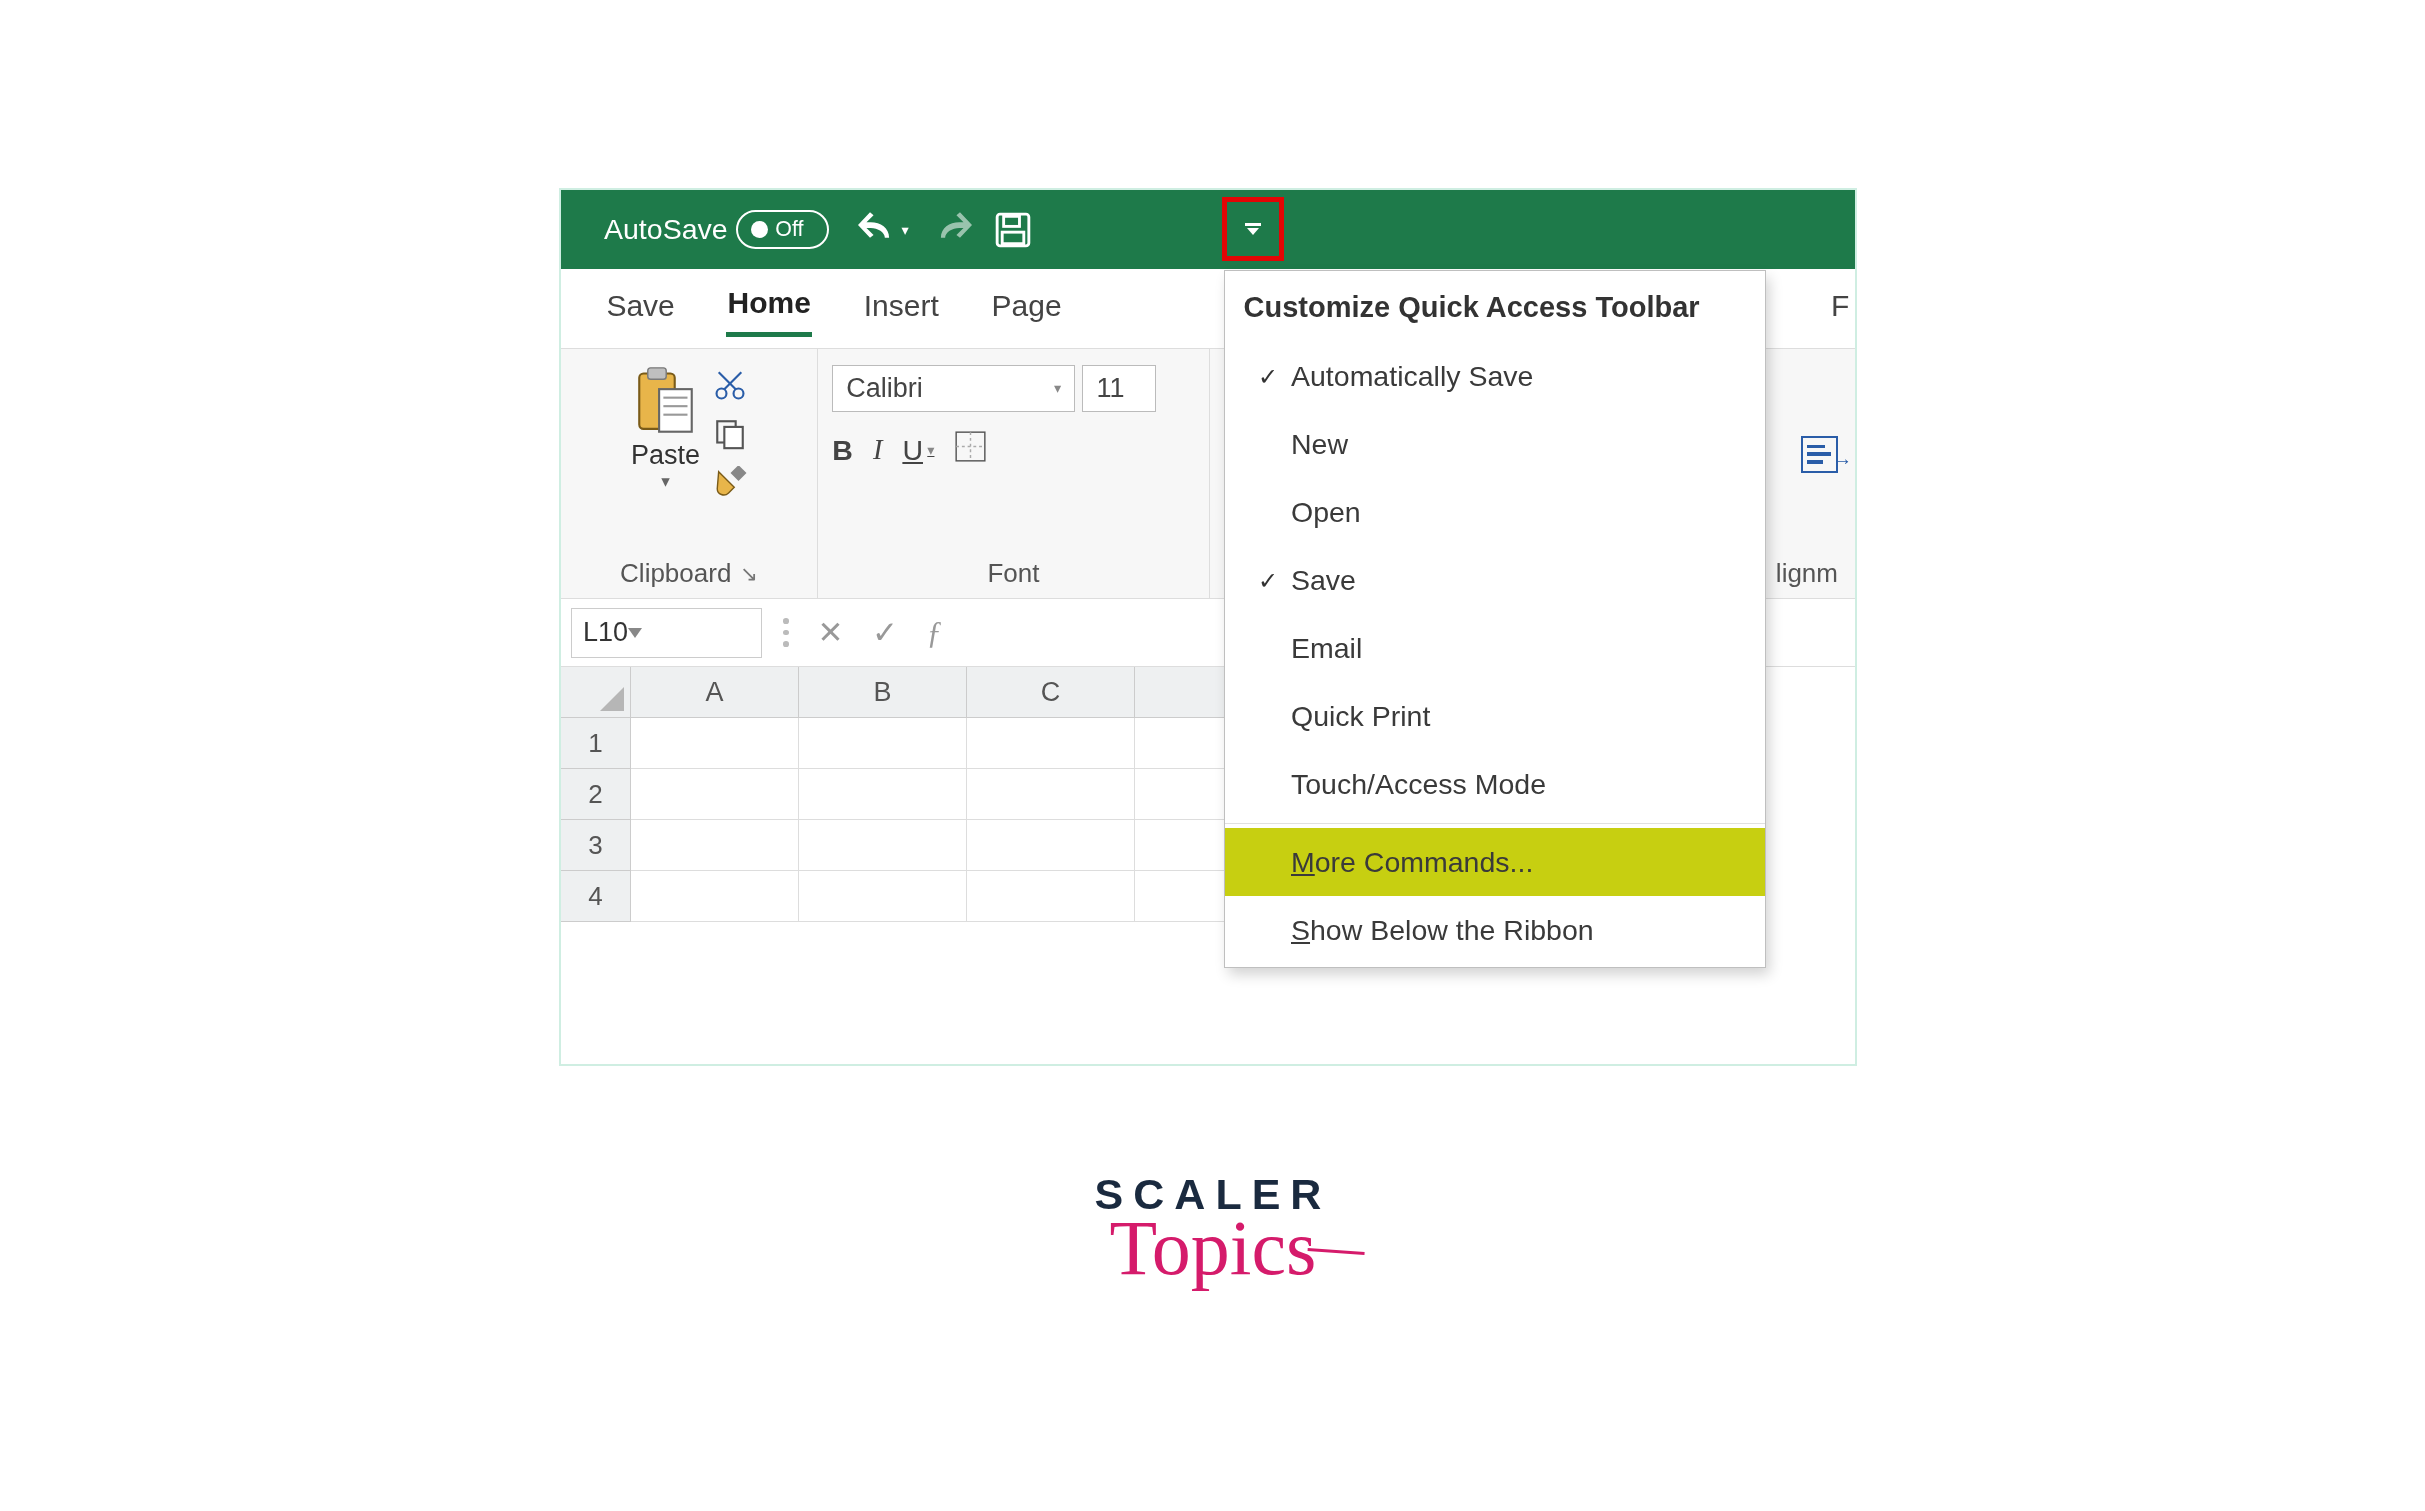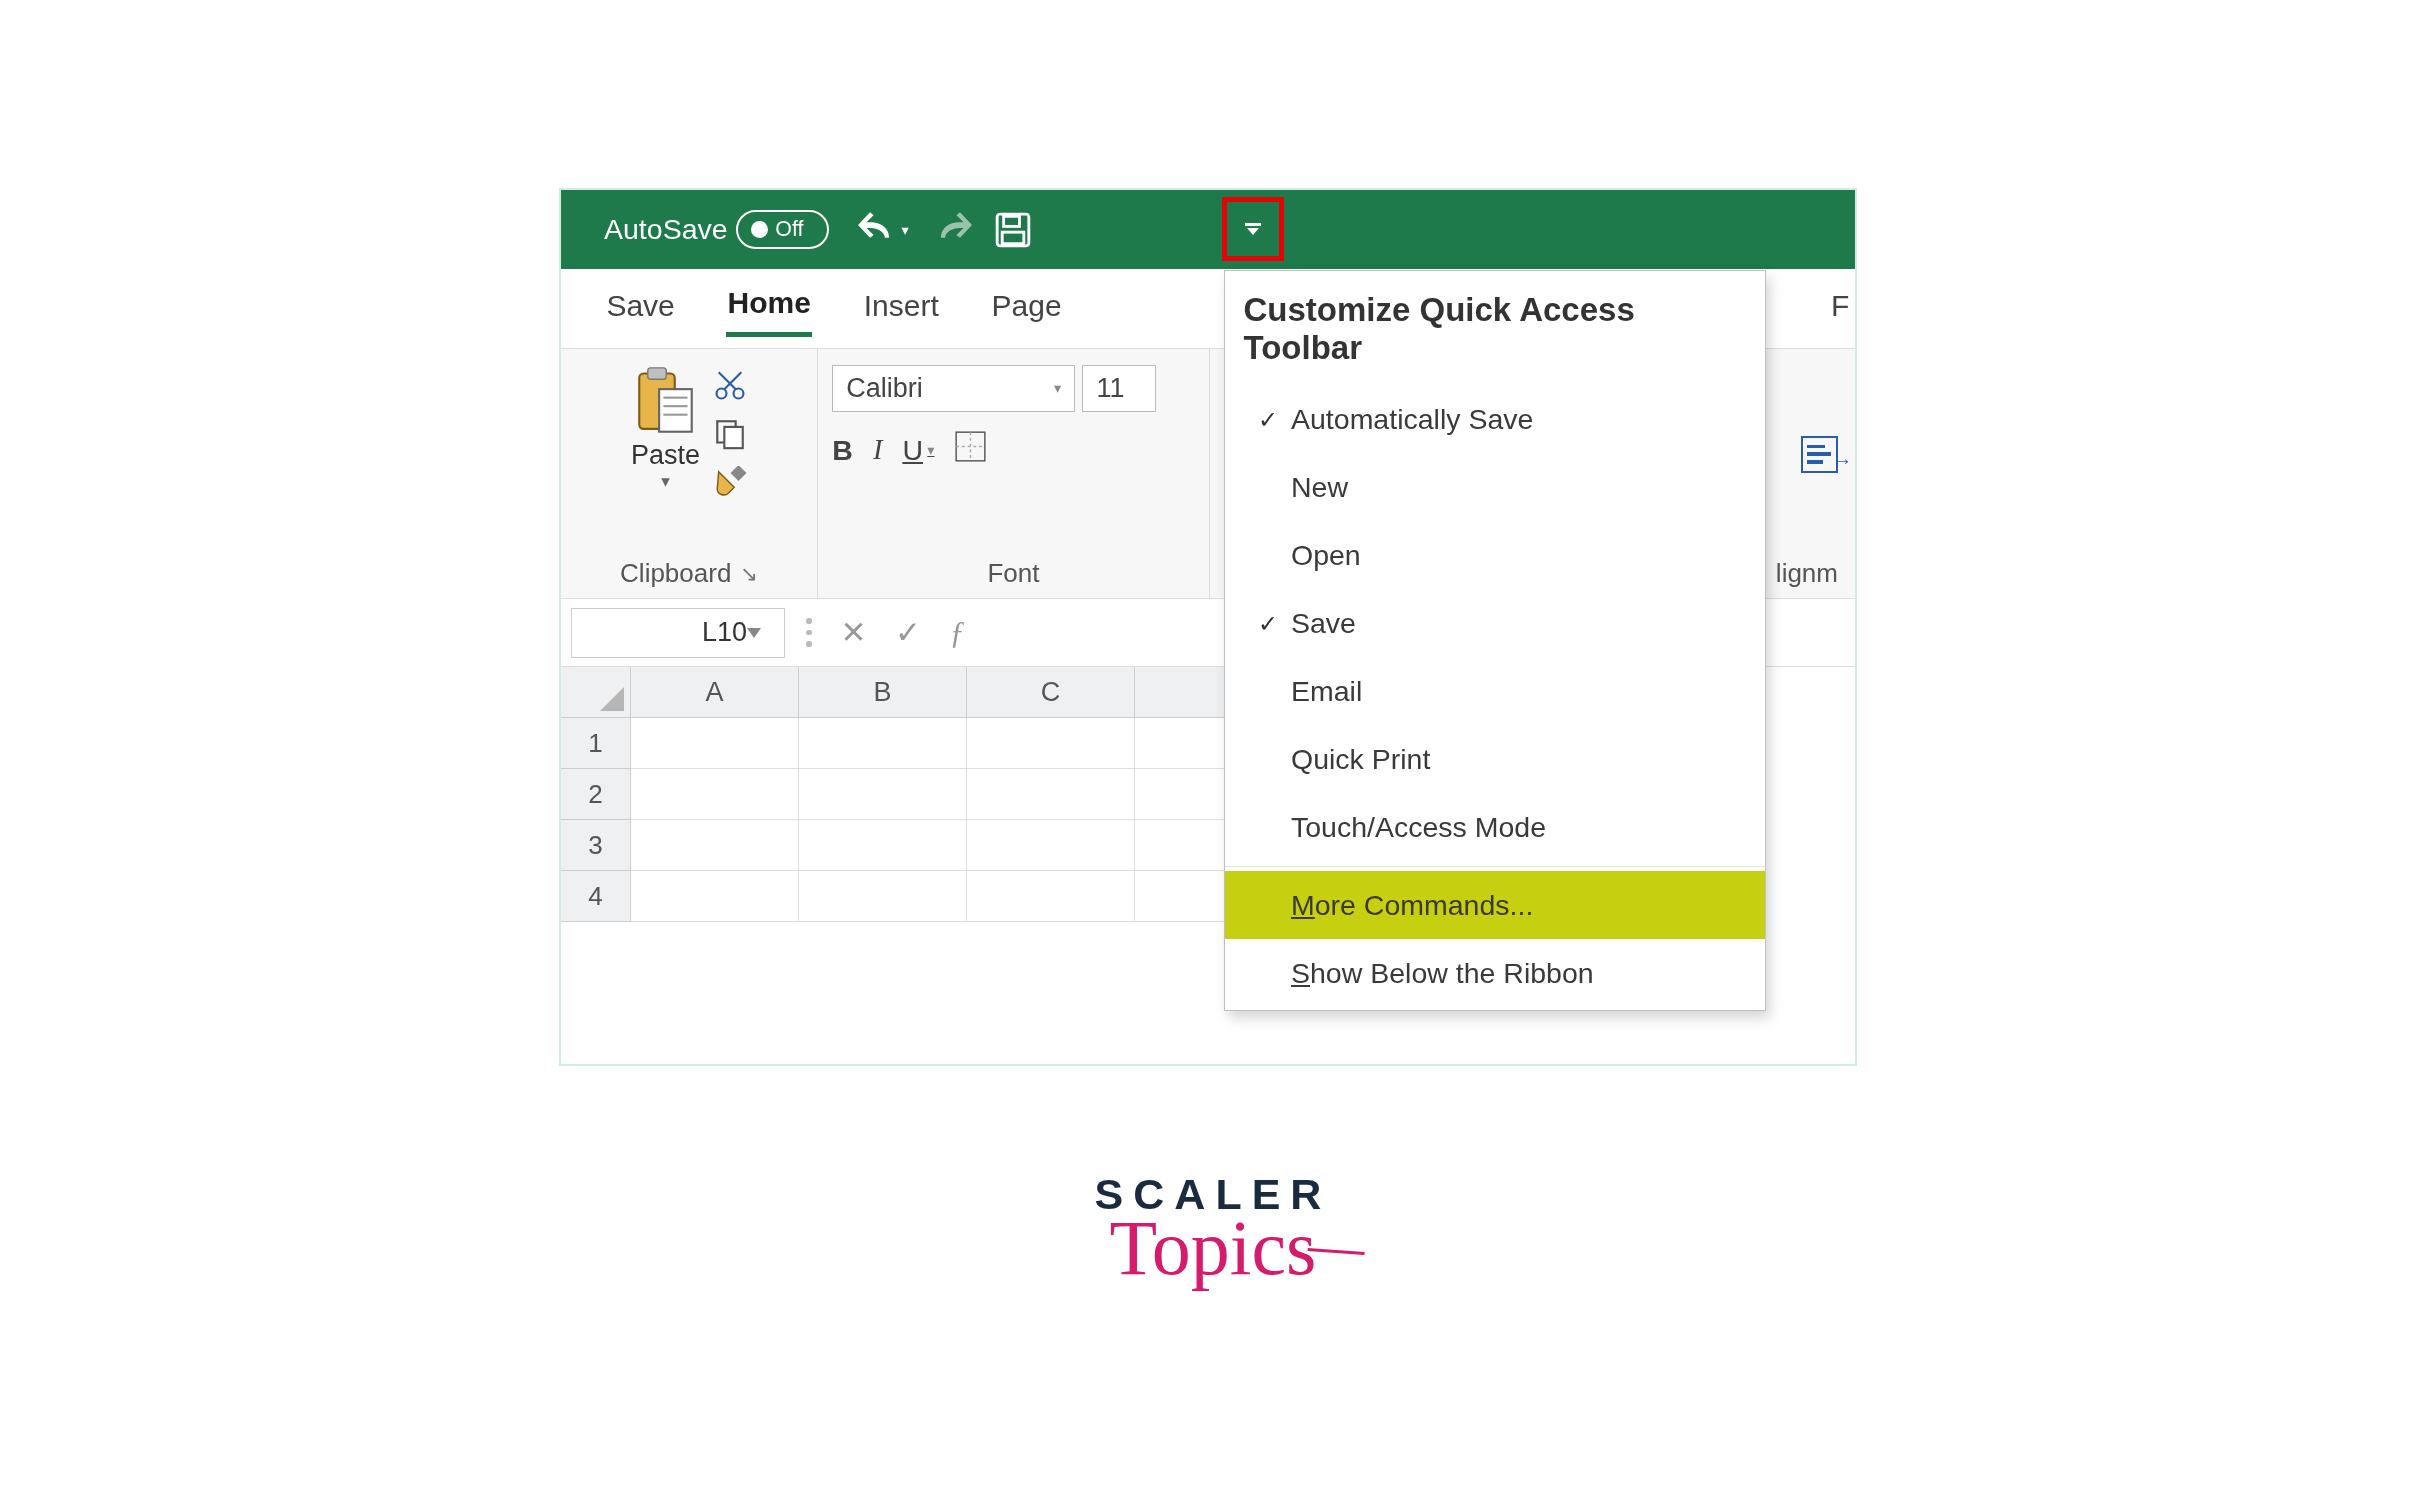--- a/index.html
+++ b/index.html
@@ -135,21 +135,21 @@
   .align-icon .arrow{position:absolute;right:-15.7px;top:10px;color:#2a5da8;font-size:18.5px;}
   .align-group-label{font-size:26px;color:#555;margin-top:auto;}
   .formula-bar {
     height: 68px;
     display:flex;
     align-items:center;
     border-bottom:0.7px solid #ddd;
     background:#fff;
   }
   .namebox {
-    width: 214px; height:50px; border:0.7px solid #ccc; margin-left:10px; display:flex; align-items:center; justify-content:flex-end; padding:0 23px; font-size:27px; color:#333; background:#fff;
+    width: 191px; height:50px; border:0.7px solid #ccc; margin-left:10px; display:flex; align-items:center; justify-content:flex-start; padding:0 11px; font-size:27px; color:#333; background:#fff;
   }
   .namebox-caret{width:0;height:0;border-left:7.8px solid transparent;border-right:7.8px solid transparent;border-top:10px solid #888;}
   .fx-btns { display:flex; align-items:center; gap:28.5px; margin-left:21.4px; color:#999; font-size:31px;}
   .fx-vert-dots{display:flex;flex-direction:column;gap:5.7px;}
   .fx-vert-dots span{width:5.7px;height:5.7px;background:#bbb;border-radius:50%;}
   .grid {
     display:grid;
     grid-template-columns: 70px repeat(4, 168px);
     grid-auto-rows: 51px;
   }
@@ -169,21 +169,21 @@
     left: 663px;
     top: 80px;
     width: 542px;
     background:#fff;
     border:0.7px solid #bfbfbf;
     box-shadow: 4.3px 7.1px 13px rgba(0,0,0,0.18);
     padding-bottom: 2.9px;
     z-index: 50;
   }
   .dropdown-title {
-    font-size:33px; font-weight:700; color:#333; padding: 20px 18.5px 18.5px 18.5px;
+    font-size:29px; font-weight:700; color:#333; padding: 20px 18.5px 18.5px 18.5px;
   }
   .dd-item {
     display:flex; align-items:center; font-size:28.5px; color:#3a3a3a; height:68px; padding-left:20px;
   }
   .dd-check { width:46px; display:flex; justify-content:center; color:#333; font-size:24px;}
   .dd-item.highlight { background:#c7cf11;text-align:right; }
   .dd-sep { height:1.4px; background:#e0e0e0; margin:4.3px 0;}
   .accesskey { text-decoration: underline; }
 
   .watermark {

